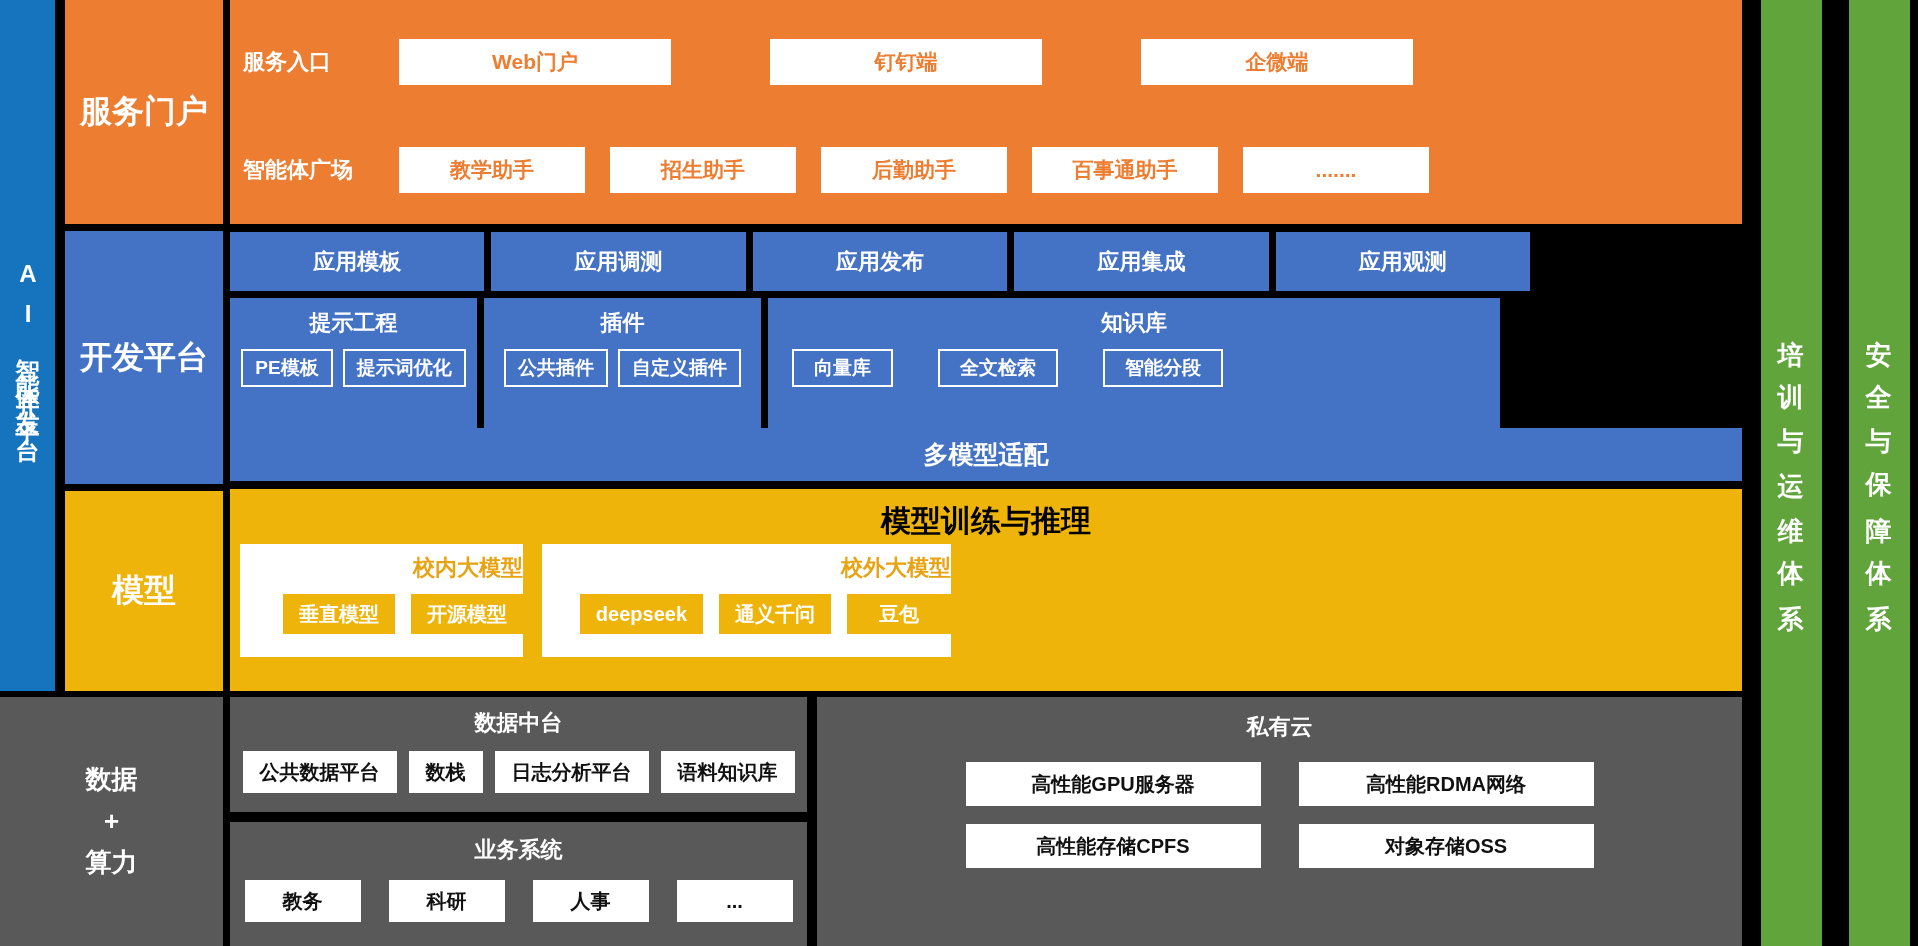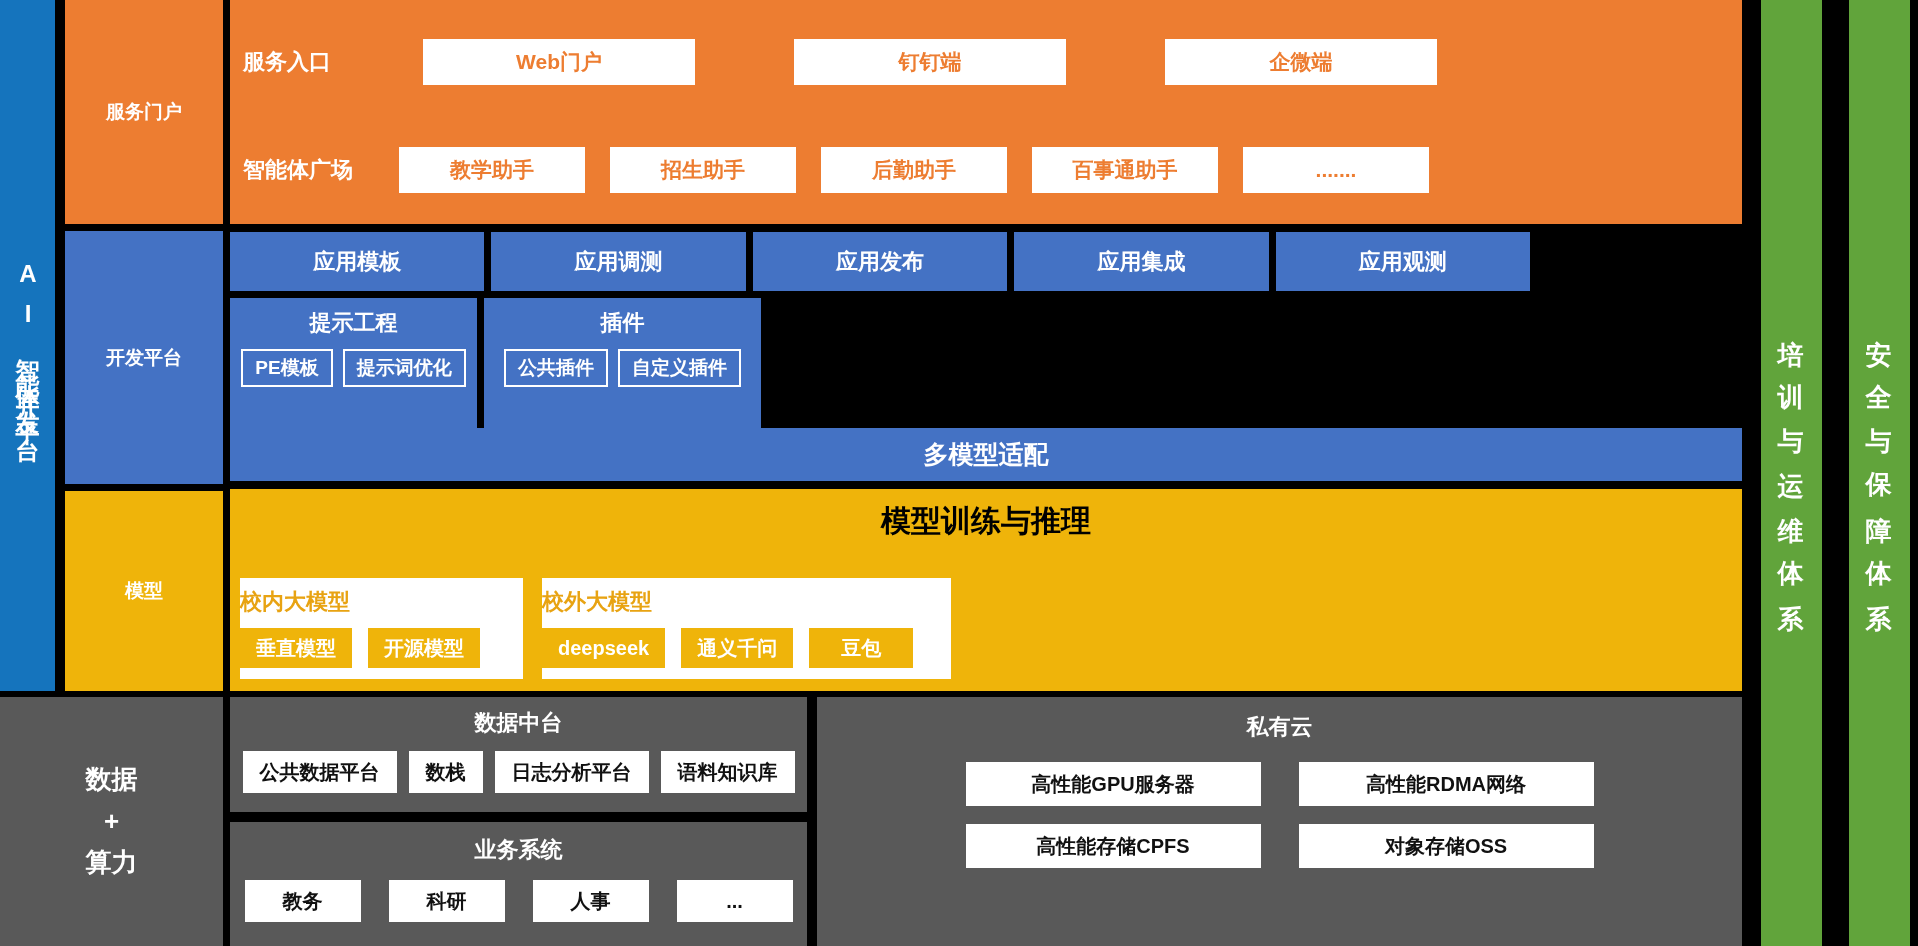--- a/index.html
+++ b/index.html
@@ -8,30 +8,30 @@
   #root { position:relative; width:1918px; height:946px; background:#000; overflow:hidden; }
   .abs { position:absolute; }
   .flexc { display:flex; align-items:center; justify-content:center; }
   .vtext { writing-mode:vertical-rl; text-orientation:upright; }
 
   
   .blue-bar { left:0; top:0; width:55px; height:691px; background:#1574BD; color:#fff;
               font-size:24px; font-weight:bold; letter-spacing:13px; }
 
   
-  .side-label { left:65px; width:158px; color:#fff; font-size:19px; font-weight:bold; text-align:center; }
+  .side-label { left:65px; width:158px; color:#fff; font-size:32px; font-weight:bold; text-align:center; }
   .lbl-portal { top:0;   height:224px; background:#ED7D31; }
   .lbl-dev    { top:231px; height:253px; background:#4472C4; }
   .lbl-model  { top:491px; height:200px; background:#EFB40A; }
   .lbl-data   { top:697px; left:0; width:223px; height:249px; background:#595959;
                 font-size:26px; white-space:pre-line; line-height:1.6; }
 
   
   .band { left:230px; width:1512px; background:#ED7D31; display:flex; align-items:center; }
-  .band1 { top:0;    height:124px;gap:24px; }
+  .band1 { top:0;    height:124px; }
   .band2 { top:115px; height:109px; }
   .band-label { width:149px; padding-left:13px; color:#fff; font-size:22px; font-weight:bold; flex:0 0 auto; }
   .band-btns { display:flex; align-items:center;margin-left:20px; }
   .gap-lg { gap:99px; }
   .gap-sm { gap:25px; }
   .wbtn { background:#fff; color:#ED7D31; font-size:21px; font-weight:bold; height:46px; }
   .w272 { width:272px; } .w186 { width:186px; }
 
   
   .toprow { left:230px; top:232px; width:1300px; height:59px; display:flex; gap:7px; }
@@ -45,22 +45,22 @@
   .g1 { width:247px; margin-right:7px; } .g2 { width:277px; margin-right:7px; }
   .g3 { width:218px; margin-right:24px; } .g4 { width:732px; }
   .g4 .group-items { width:100%; justify-content:flex-start; padding-left:24px; gap:45px; }
   .g4 .obtn { padding:0 20px; }
   .bottombar { left:230px; top:428px; width:1512px; height:53px; font-size:25px; }
 
   
   .gold-area { left:230px; top:489px; width:1512px; height:202px; background:#EFB40A;padding-left:34px; }
   .gold-title { position:absolute; top:12px; left:0; width:100%; text-align:center;
                 color:#000; font-size:30px; font-weight:bold; }
-  .card { position:absolute; top:89px; height:101px; background:#fff; display:flex;
-          flex-direction:column; align-items:flex-start; }
+  .card { position:absolute; top:55px; height:113px; background:#fff; display:flex;
+          flex-direction:column; align-items:flex-end; }
   .c1 { left:10px;  width:283px; } .c2 { left:312px; width:409px; } .c3 { left:740px; width:440px; }
   .card-title { color:#E8A312; font-size:22px; font-weight:bold; margin-top:9px; }
   .card-items { display:flex; gap:16px; margin-top:11px; }
   .gbtn { background:#EFB40A; color:#fff; font-size:20px; font-weight:bold; height:40px;
           min-width:104px; padding:0 16px; }
 
   
   .dark-box { background:#595959; display:flex; flex-direction:column; align-items:center; }
   .dk-title { color:#fff; font-size:22px; font-weight:bold; }
   .data-mid { left:230px; top:697px; width:577px; height:115px; }
@@ -134,20 +134,28 @@
         <div class="obtn flexc">提示词优化</div>
       </div>
     </div>
     <div class="group g2">
       <div class="group-title">插件</div>
       <div class="group-items">
         <div class="obtn flexc">公共插件</div>
         <div class="obtn flexc">自定义插件</div>
       </div>
     </div>
+    <div class="group g4">
+      <div class="group-title">知识库</div>
+      <div class="group-items">
+        <div class="obtn flexc">向量库</div>
+        <div class="obtn flexc">全文检索</div>
+        <div class="obtn flexc">智能分段</div>
+      </div>
+    </div>
   </div>
 
   <div class="abs blue-box bottombar flexc">多模型适配</div>
 
   <div class="abs gold-area">
     <div class="gold-title">模型训练与推理</div>
 
     <div class="card c1">
       <div class="card-title">校内大模型</div>
       <div class="card-items">

